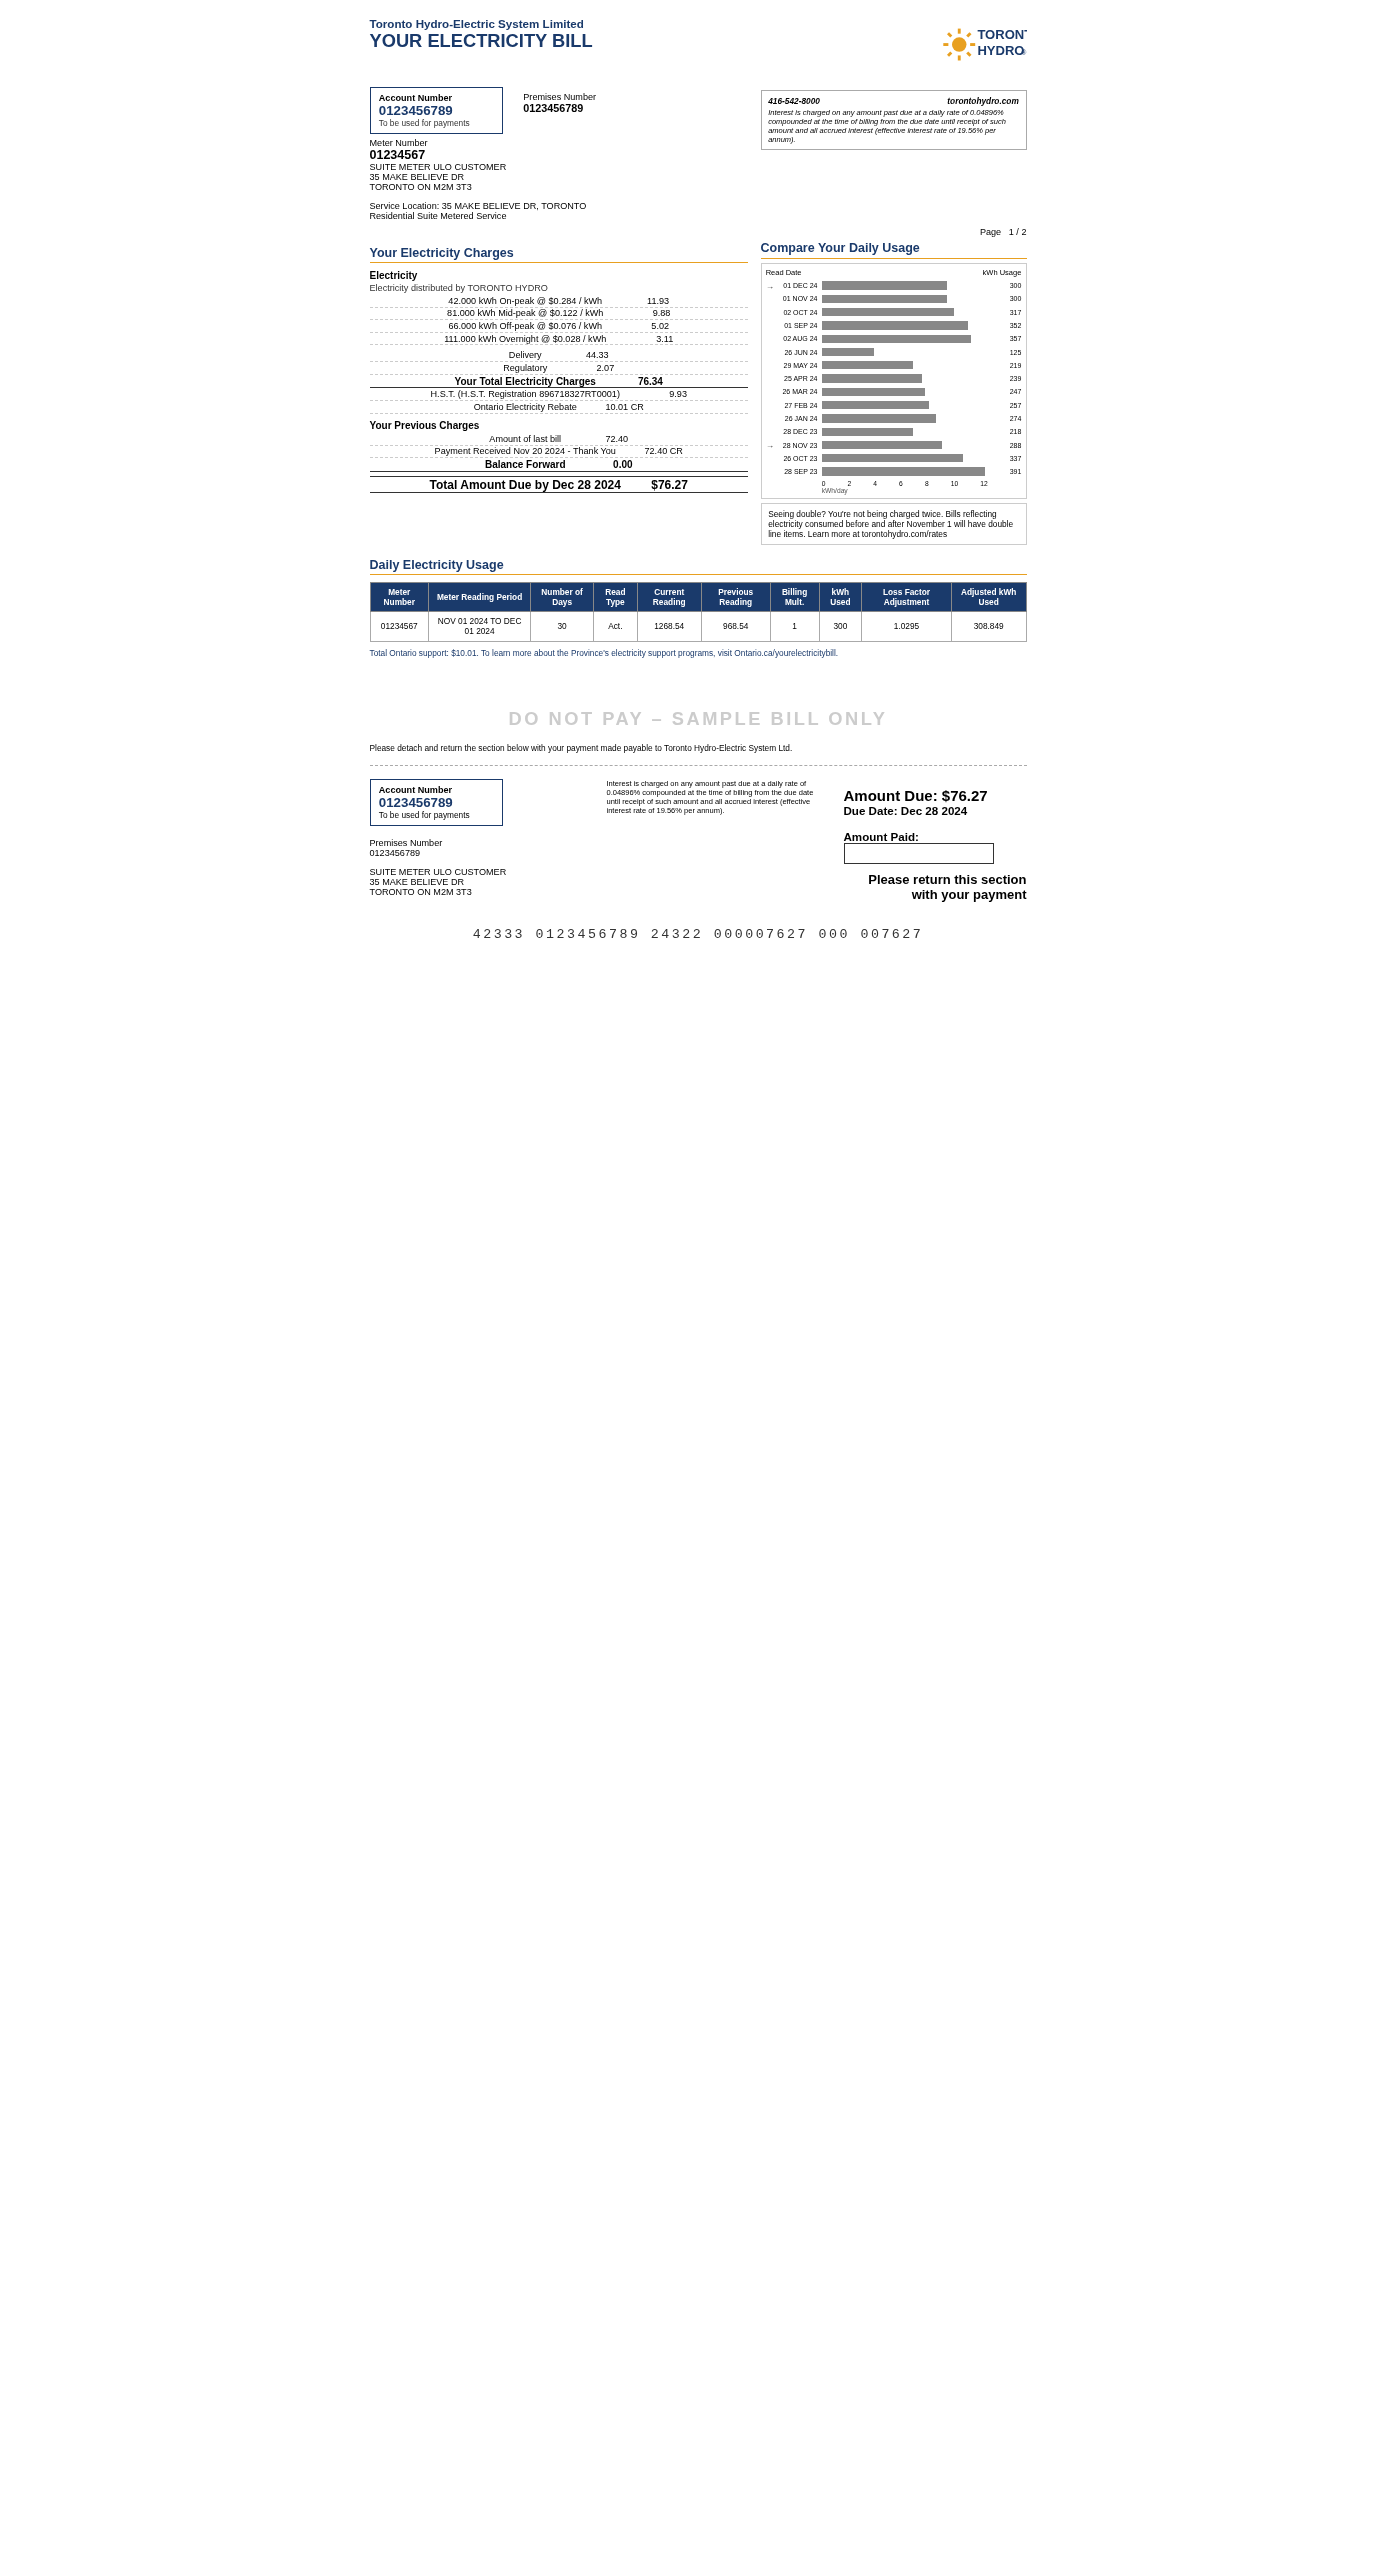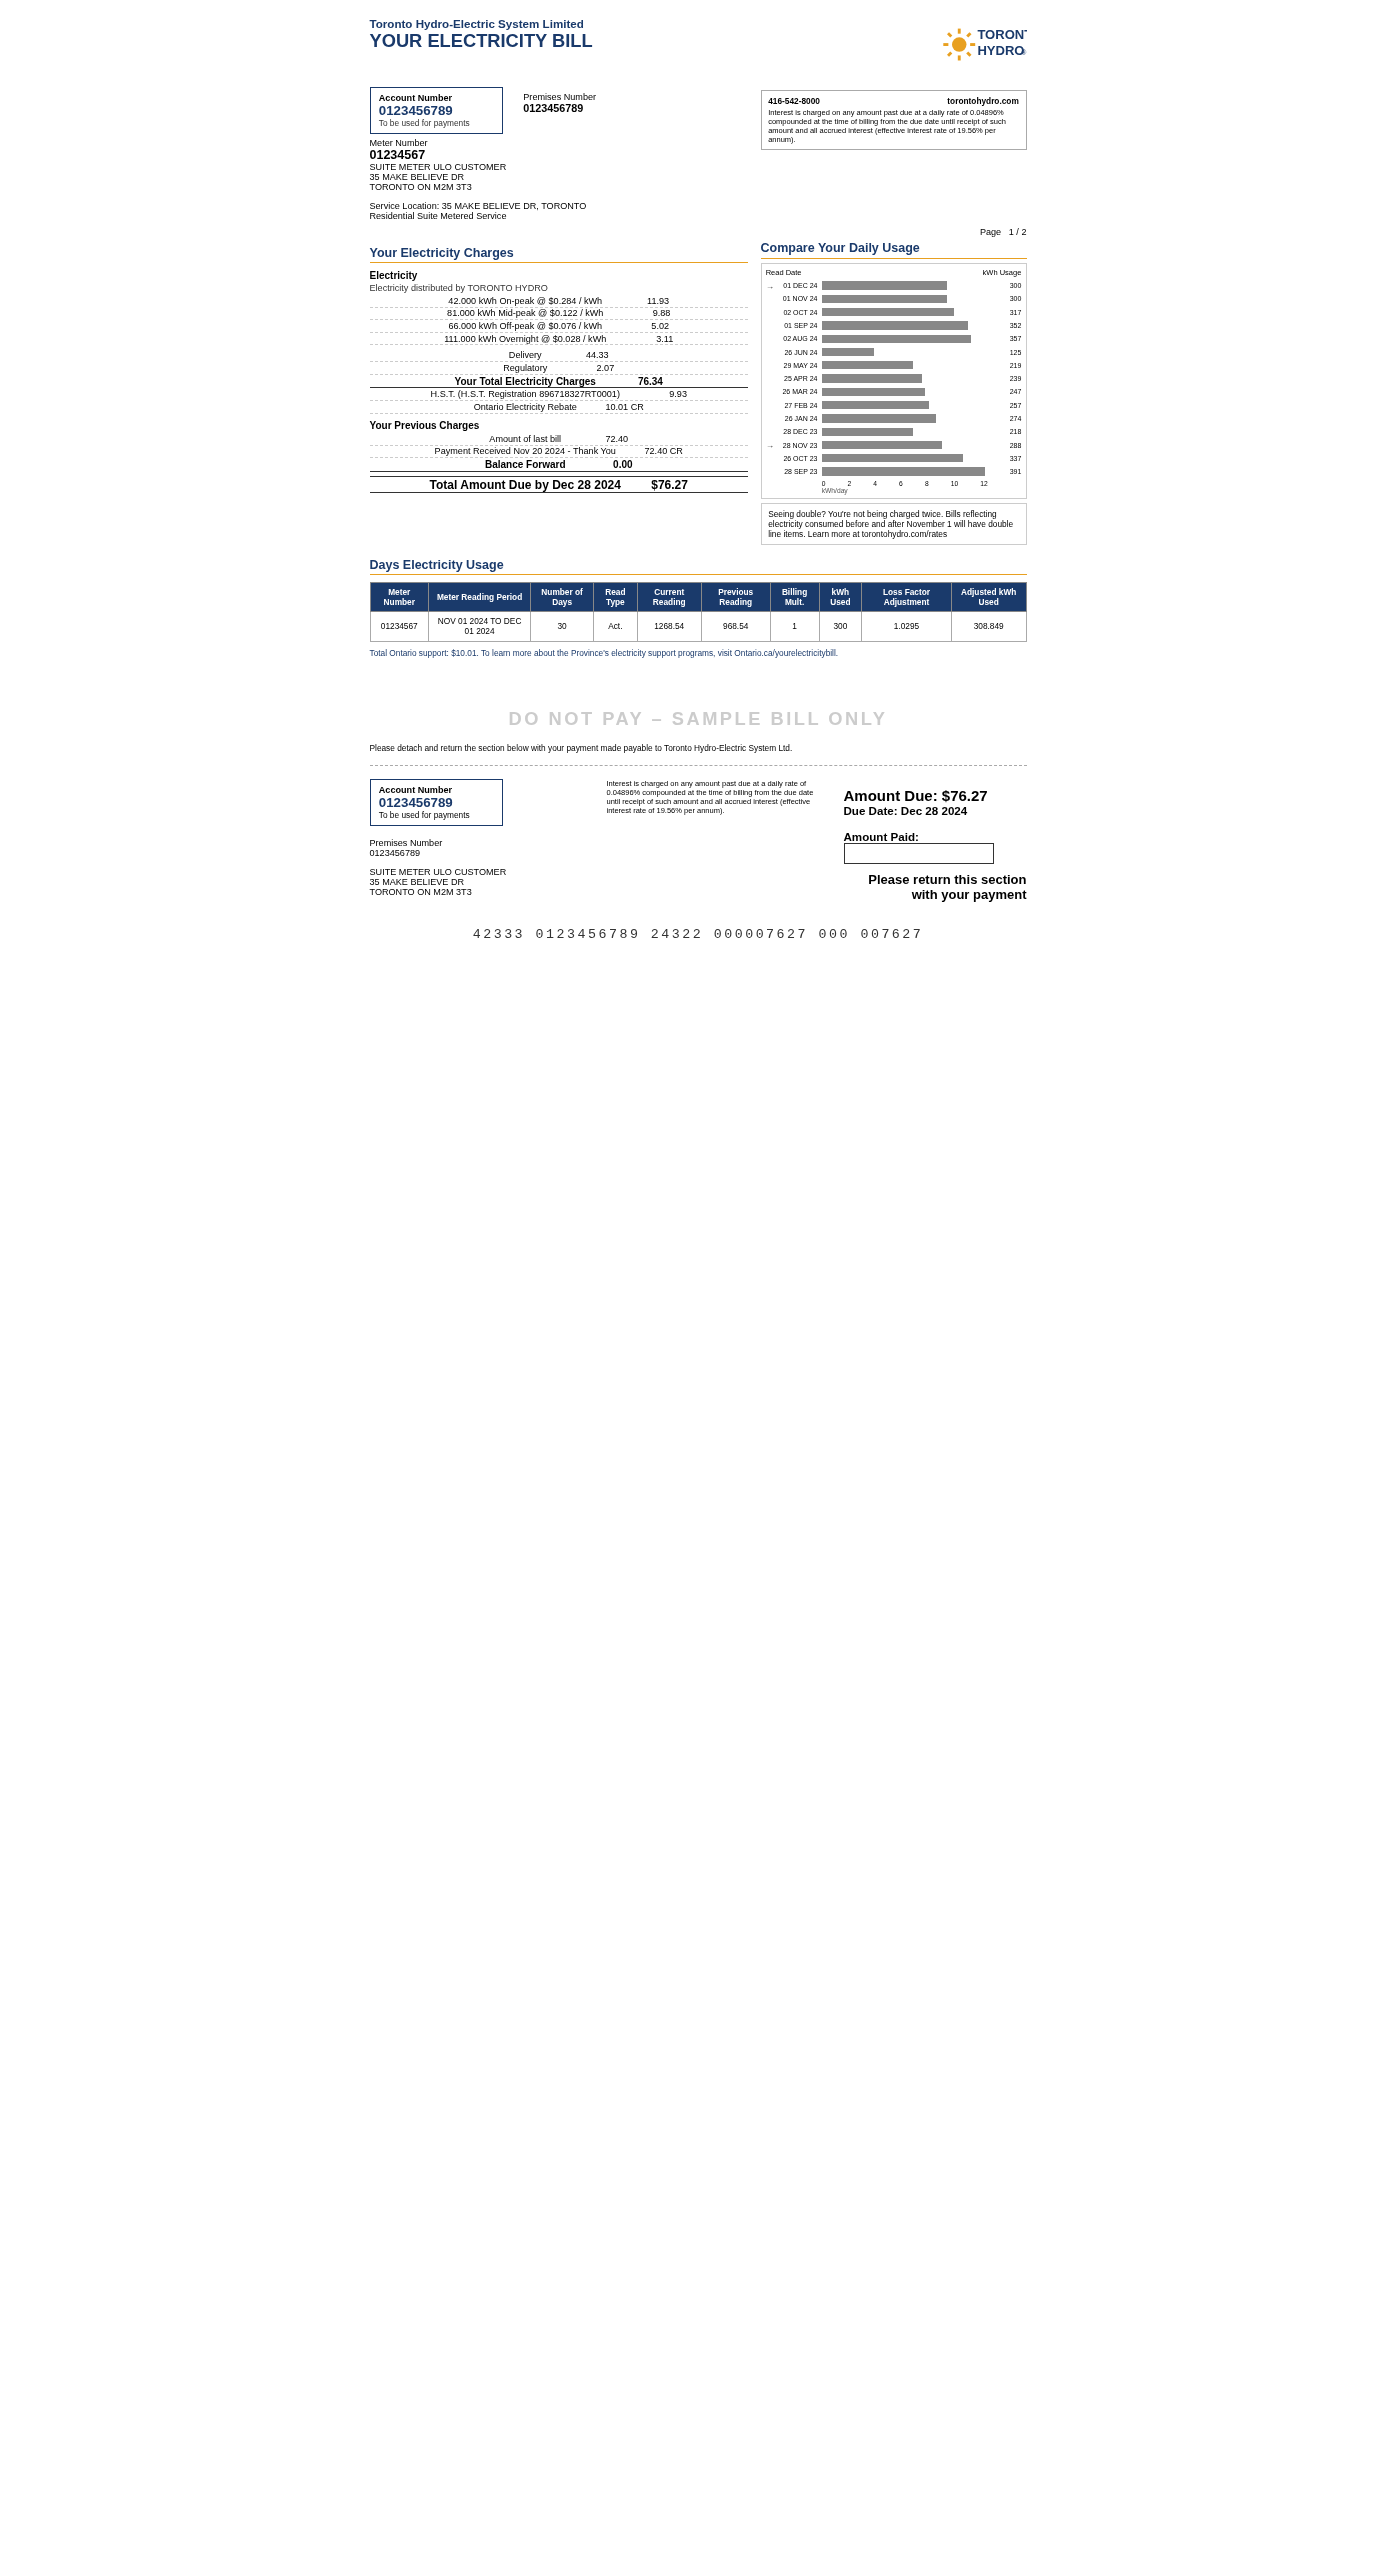--- a/index.html
+++ b/index.html
@@ -122,20 +122,21 @@
     .service-location {
       margin-top: 8.3px;
       font-size: 9.1px;
     }
 
     .contact-box {
       border: 0.8px solid #aaa;
       padding: 5px 6.7px;
       font-size: 7.5px;
       margin-top: 2.5px;
+      font-style: italic;
     }
     .contact-box .contact-row {
       display: flex;
       justify-content: space-between;
       font-weight: bold;
       font-size: 8.3px;
       margin-bottom: 2.5px;
     }
 
     
@@ -632,21 +633,21 @@
         <div style="margin-left:56px; font-size:6.7px; color:#555;">kWh/day</div>
       </div>
 
       <div class="seeing-double">
         <span>Seeing double? You're not being charged twice. Bills reflecting electricity consumed before and after November 1 will have double line items. Learn more at torontohydro.com/rates</span>
       </div>
     </div>
   </div>
 
   <div class="usage-section">
-    <div class="section-title">Days Electricity Usage</div>
+    <div class="section-title">Daily Electricity Usage</div>
     <table class="usage-table">
       <thead>
         <tr>
           <th>Meter Number</th>
           <th>Meter Reading Period</th>
           <th>Number of Days</th>
           <th>Read Type</th>
           <th>Current Reading</th>
           <th>Previous Reading</th>
           <th>Billing Mult.</th>

